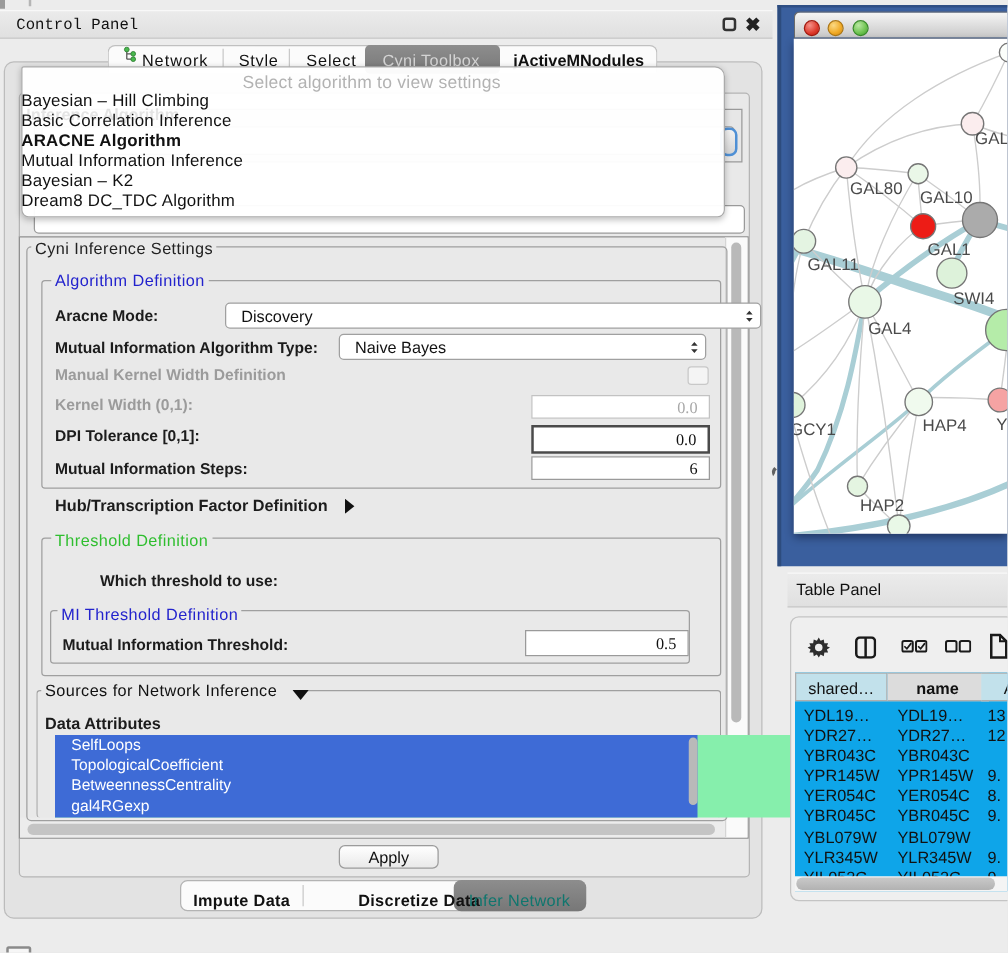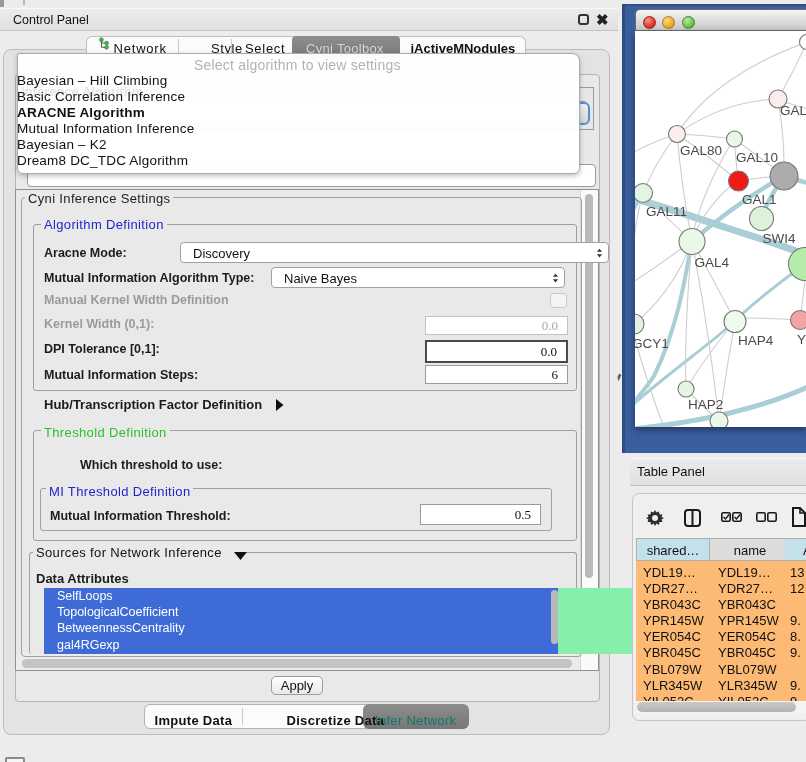--- a/index.html
+++ b/index.html
@@ -22,36 +22,36 @@
 </head>
 <body>
 <div id="app">
 
   <div class="abs" style="left:0;top:0;width:4px;height:7px;background:#9a9a9a;"></div>
   <div class="abs" style="left:23px;top:0;width:2px;height:5px;background:#b5b5b5;"></div>
 
   <div class="abs" style="left:0;top:8px;width:618px;height:23px;
        background:linear-gradient(#ebebeb,#e0e0e0);border-top:1px solid #f8f8f8;
        border-bottom:1px solid #c4c4c4;box-sizing:border-box;"></div>
-  <div class="abs" style="left:13px;top:13px;font-size:12.5px;color:#111;">Control Panel</div>
+  <div class="abs" style="left:13px;top:13px;font-size:12.5px;color:#111;font-family:Liberation Mono, monospace;">Control Panel</div>
 
   <div class="abs" style="left:578px;top:14px;width:11px;height:11px;border:2px solid #333;border-radius:3px;box-sizing:border-box;"></div>
   <div class="abs" style="left:596px;top:11px;font-size:15px;font-weight:bold;color:#222;">✖</div>
 
   <div class="abs" style="left:3px;top:49px;width:607px;height:686px;background:#e3e3e3;
        border:1px solid #bcbcbc;border-radius:8px;box-sizing:border-box;"></div>
 
   <div class="abs" style="left:15px;top:74px;width:585px;height:628px;background:#e9e9e9;
        border:1px solid #b5b5b5;border-radius:4px;box-sizing:border-box;"></div>
 
   <div class="abs" style="left:86px;top:36px;width:440px;height:22px;background:#fbfbfb;
        border:1px solid #c0c0c0;border-bottom:none;border-radius:6px 6px 0 0;box-sizing:border-box;"></div>
   <div class="abs" style="left:292px;top:35.5px;width:107.5px;height:23px;background:linear-gradient(#8d8d8d,#787878);border-radius:4px;"></div>
   <div class="abs" style="left:113.5px;top:40.5px;font-size:13px;color:#111;letter-spacing:0.8px;">Network</div>
-  <div class="abs" style="left:191px;top:40.5px;font-size:13px;color:#111;letter-spacing:0.6px;margin-left:20px;">Style</div>
+  <div class="abs" style="left:191px;top:40.5px;font-size:13px;color:#111;letter-spacing:0.6px;">Style</div>
   <div class="abs" style="left:245px;top:40.5px;font-size:13px;color:#111;letter-spacing:0.7px;">Select</div>
   <div class="abs" style="left:306px;top:40.5px;font-size:13px;color:#d4d4d4;letter-spacing:0.3px;">Cyni Toolbox</div>
   <div class="abs" style="left:410.5px;top:40.5px;font-size:13px;font-weight:bold;color:#111;">jActiveMNodules</div>
   <div class="abs" style="left:178px;top:39px;width:1px;height:16px;background:#c9c9c9;"></div>
   <div class="abs" style="left:231px;top:39px;width:1px;height:16px;background:#c9c9c9;"></div>
 
   <svg class="abs" style="left:97.5px;top:37px;" width="12" height="13" viewBox="0 0 14 15">
     <path d="M4 3 L4 12 M4 7 L10 7 M4 12 L10 12" stroke="#555" stroke-width="1.2" fill="none"></path>
     <circle cx="4" cy="3" r="2.2" fill="#49b84d" stroke="#2e7d32" stroke-width="0.8"></circle>
     <circle cx="10" cy="7" r="2.2" fill="#49b84d" stroke="#2e7d32" stroke-width="0.8"></circle>
@@ -113,39 +113,39 @@
     </svg>
 
   <div class="grp" style="left:33px;top:430px;width:544px;height:111px;"></div>
   <div class="gt" style="left:41px;top:425px;color:#2fbe2f;">Threshold Definition</div>
 
   <div class="lbl abs" style="left:80px;top:458px;">Which threshold to use:</div>
 
   <div class="grp" style="left:40px;top:488px;width:512px;height:43px;"></div>
   <div class="gt" style="left:46px;top:483.5px;color:#2323cd;">MI Threshold Definition</div>
   <div class="lbl abs" style="left:50px;top:509px;">Mutual Information Threshold:</div>
-  <div class="tfield" style="left:420px;top:504px;width:121px;height:21px;">
+  <div class="tfield" style="left:420px;top:504px;width:131px;height:21px;">
       <span>0.5</span>
     </div>
 
   <div class="grp" style="left:29px;top:552px;width:548px;height:102px;border-bottom:none;"></div>
   <div class="gt" style="left:33px;top:545px;color:#111;background:#e9e9e9;padding-right:22px;">Sources for Network Inference</div>
   <svg class="abs" style="left:234px;top:551px;" width="13" height="9" viewBox="0 0 13 9">
       <path d="M0 1 L13 1 L6.5 9 Z" fill="#111"></path>
     </svg>
   <div class="lbl abs" style="left:36px;top:570.5px;font-size:13px;">Data Attributes</div>
 
   <div class="abs" style="left:44px;top:588px;width:598px;height:66px;background:#86efac;overflow:hidden;">
     <div style="width:501px;background:#3e6bd6;color:#fff;font-size:12.5px;line-height:16.2px;padding-left:13px;">
       SelfLoops<br>TopologicalCoefficient<br>BetweennessCentrality<br>gal4RGexp<br>extra
     </div>
   </div>
   <div class="abs" style="left:550.5px;top:590px;width:7px;height:54px;background:#b9b9b9;border-radius:4px;"></div>
 
-  <div class="abs" style="left:271px;top:676px;width:52px;height:19px;background:linear-gradient(#ffffff,#e9e9e9);
+  <div class="abs" style="left:271px;top:676px;width:80px;height:19px;background:linear-gradient(#ffffff,#e9e9e9);
        border:1px solid #9c9c9c;border-radius:5px;box-sizing:border-box;text-align:center;
        font-size:13px;color:#111;line-height:17px;">Apply</div>
 
   <div class="abs" style="left:144px;top:704px;width:324px;height:25px;background:#fbfbfb;border:1px solid #b3b3b3;border-radius:6px;box-sizing:border-box;"></div>
   <div class="abs" style="left:362.5px;top:704px;width:106px;height:25px;background:linear-gradient(#8d8d8d,#777777);border-radius:6px;"></div>
   <div class="abs" style="left:154.5px;top:712.5px;font-size:13px;font-weight:bold;color:#111;letter-spacing:0.3px;">Impute Data</div>
   <div class="abs" style="left:254.5px;top:712.5px;font-size:13px;font-weight:bold;color:#111;letter-spacing:0.3px;margin-left:32px;">Discretize Data</div>
   <div class="abs" style="left:375px;top:712.5px;font-size:13px;color:#0f766e;letter-spacing:0.3px;">Infer Network</div>
   <div class="abs" style="left:242px;top:708px;width:1px;height:17px;background:#c9c9c9;"></div>
 
@@ -280,23 +280,23 @@
   </svg>
   <svg class="abs" style="left:756px;top:512px;" width="21" height="11" viewBox="0 0 21 11">
     <rect x="0.8" y="0.8" width="8.4" height="8.4" rx="1.5" fill="none" stroke="#1a1a1a" stroke-width="1.6"></rect>
     <rect x="11.8" y="0.8" width="8.4" height="8.4" rx="1.5" fill="none" stroke="#1a1a1a" stroke-width="1.6"></rect>
   </svg>
   <svg class="abs" style="left:791px;top:506px;" width="16" height="22" viewBox="0 0 16 22">
     <path d="M2 2 L9 2 L14 7 L14 20 L2 20 Z" fill="none" stroke="#1a1a1a" stroke-width="2"></path>
     <path d="M9 2 L9 7 L14 7" fill="none" stroke="#1a1a1a" stroke-width="1.6"></path>
   </svg>
 
-  <div class="abs" style="left:636px;top:538px;width:170px;height:175px;background:#fdba74;overflow:hidden;font-size:13px;color:#111;">
+  <div class="abs" style="left:636px;top:538px;width:170px;height:175px;background:#0ea5e9;overflow:hidden;font-size:13px;color:#111;">
     <div style="position:absolute;left:0;top:0;width:74px;height:23px;background:#c2e1eb;border:1px solid #aeaeae;box-sizing:border-box;text-align:center;line-height:23px;">shared…</div>
-    <div style="position:absolute;left:74px;top:0;width:81px;height:23px;background:#dcdcdc;border:1px solid #aeaeae;border-left:none;box-sizing:border-box;text-align:center;line-height:23px;">name</div>
+    <div style="position:absolute;left:74px;top:0;width:81px;height:23px;background:#dcdcdc;border:1px solid #aeaeae;border-left:none;box-sizing:border-box;text-align:center;line-height:23px;font-weight:bold;">name</div>
     <div style="position:absolute;left:148.5px;top:0;width:62px;height:23px;background:#c2e1eb;border:1px solid #aeaeae;border-left:none;box-sizing:border-box;"></div>
     <span style="position:absolute;left:167px;top:5px;font-size:13px;">A</span>
     <div style="position:absolute;left:7px;top:27px;line-height:16.1px;">
       YDL19…<br>YDR27…<br>YBR043C<br>YPR145W<br>YER054C<br>YBR045C<br>YBL079W<br>YLR345W<br>YIL052C
     </div>
     <div style="position:absolute;left:82px;top:27px;line-height:16.1px;">
       YDL19…<br>YDR27…<br>YBR043C<br>YPR145W<br>YER054C<br>YBR045C<br>YBL079W<br>YLR345W<br>YIL052C
     </div>
     <div style="position:absolute;left:154px;top:27px;line-height:16.1px;">
       13<br>12<br><br>9.<br>8.<br>9.<br><br>9.<br>9.

